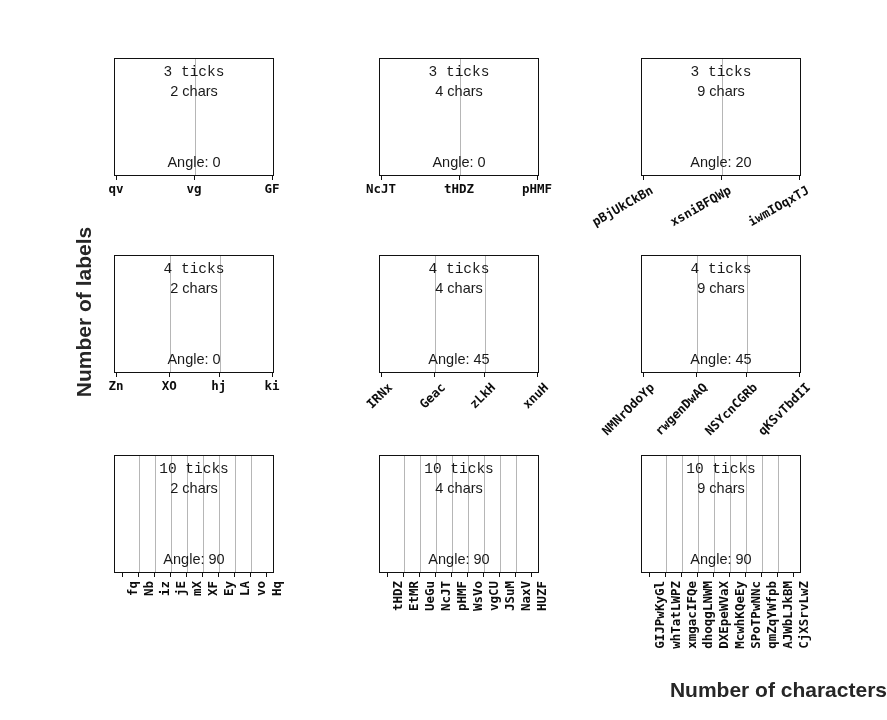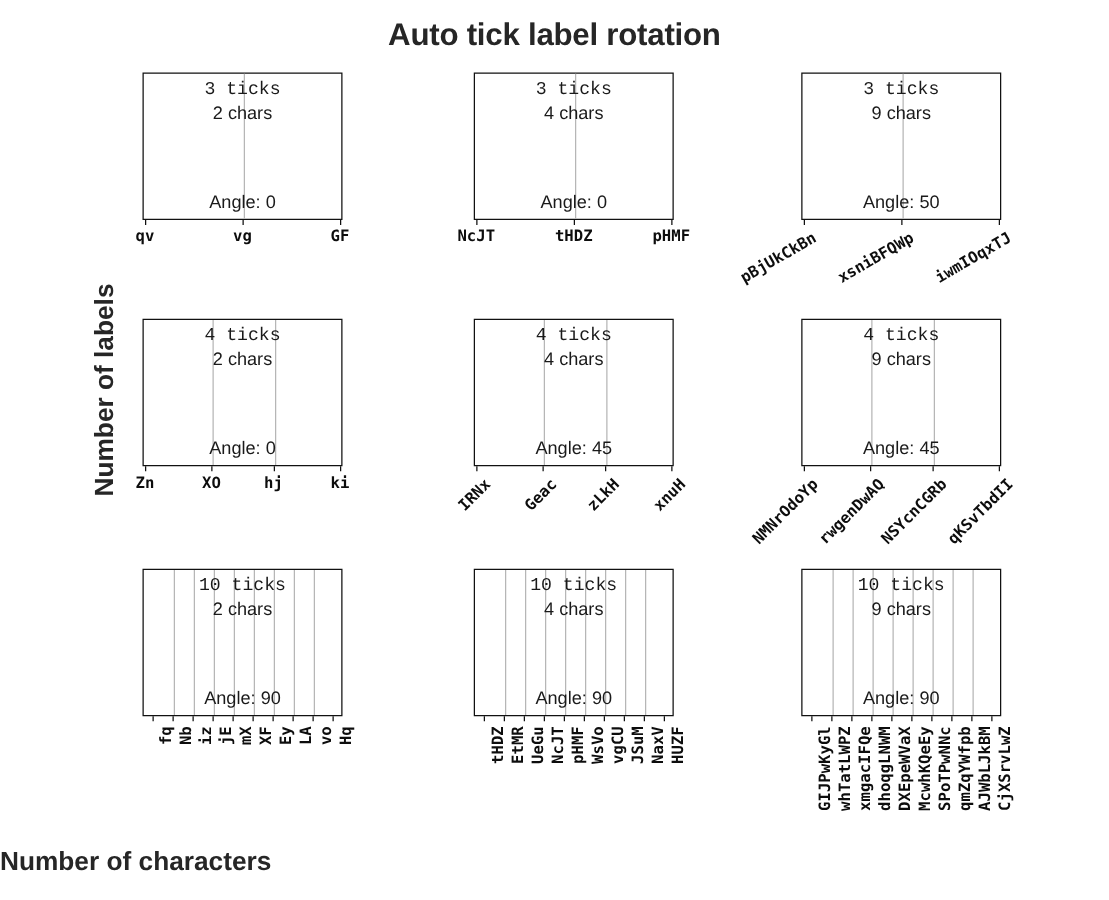--- a/index.html
+++ b/index.html
@@ -33,21 +33,21 @@
     font-weight: bold;
     letter-spacing: -0.2px;
     color: #262626;
   }
 
   .xlabel {
     position: absolute;
     left: 0;
     top: 678px;
     width: 887px;
-    text-align: left;
+    text-align: right;
     font-size: 21px;
     font-weight: bold;
     color: #262626;
   }
 
   .ylabel {
     position: absolute;
     left: 0px;
     top: 300px;
     width: 300px;
@@ -128,21 +128,20 @@
     width: 1px;
     height: 3.5px;
     background: #111111;
   }
 </style>
 </head>
 <body>
 
 <div id="figure">
 
-  <div class="fig-title">Auto tick label rotation</div>
 
   <div class="ylabel">Number of labels</div>
 
   <div class="xlabel">Number of characters</div>
 
   <div id="subplot-host">
       <div class="axes" style="left: 114px; top: 58px; width: 160px; height: 118px;">
         <div class="gridline" style="left: 80px;"></div>
         <div class="annot annot-ticks">3 ticks</div>
         <div class="annot annot-chars">2 chars</div>
@@ -167,21 +166,21 @@
         <div class="ticklabel rot0" style="left: 381px; top: 183px;">NcJT</div>
         <div class="tick-mark" style="left: 459px; top: 176px;"></div>
         <div class="ticklabel rot0" style="left: 459px; top: 183px;">tHDZ</div>
         <div class="tick-mark" style="left: 537px; top: 176px;"></div>
         <div class="ticklabel rot0" style="left: 537px; top: 183px;">pHMF</div>
       </div>
       <div class="axes" style="left: 641px; top: 58px; width: 160px; height: 118px;">
         <div class="gridline" style="left: 80px;"></div>
         <div class="annot annot-ticks">3 ticks</div>
         <div class="annot annot-chars">9 chars</div>
-        <div class="annot annot-angle">Angle: 50</div>
+        <div class="annot annot-angle">Angle: 20</div>
       </div>
       <div class="ticklabels">
         <div class="tick-mark" style="left: 643px; top: 176px;"></div>
         <div class="ticklabel rot30" style="left: 649px; top: 184px;">pBjUkCkBn</div>
         <div class="tick-mark" style="left: 721px; top: 176px;"></div>
         <div class="ticklabel rot30" style="left: 727px; top: 184px;">xsniBFQWp</div>
         <div class="tick-mark" style="left: 799px; top: 176px;"></div>
         <div class="ticklabel rot30" style="left: 805px; top: 184px;">iwmIOqxTJ</div>
       </div>
       <div class="axes" style="left: 114px; top: 255px; width: 160px; height: 118px;">

